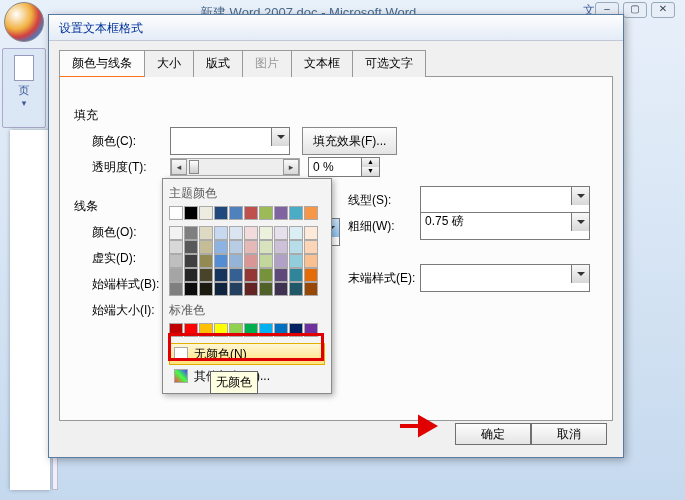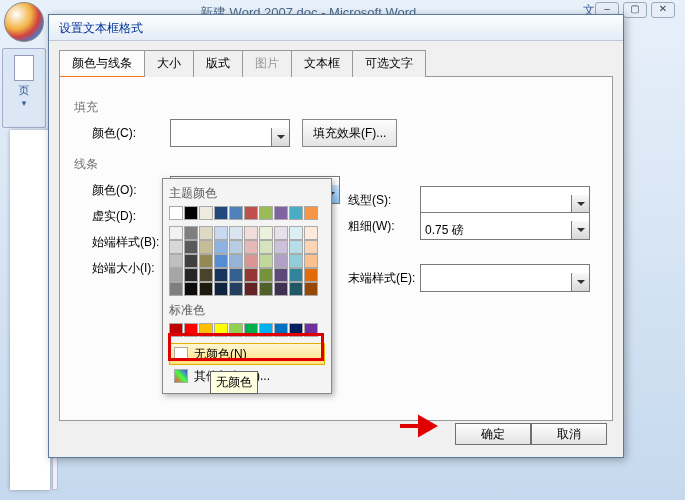--- a/index.html
+++ b/index.html
@@ -24,24 +24,24 @@
 .dialog { position: absolute; top: 14px; left: 48px; width: 576px; height: 444px; background: #f0f0f0; border: 1px solid #5a7aa0; box-shadow: 2px 2px 8px rgba(0,0,0,0.3); }
 .dialog-title { height: 26px; background: linear-gradient(#fdfdfd, #e4ecf7); border-bottom: 1px solid #c0c8d8; padding: 5px 10px; color: #003399; font-size: 12px; }
 
 .tabs { display: flex; margin: 8px 10px 0; border-bottom: 1px solid #999; }
 .tab { padding: 4px 12px; border: 1px solid #999; border-bottom: none; margin-right: -1px; background: #f0f0f0; cursor: pointer; position: relative; top: 1px; }
 .tab.active { background: #fcfcfc; border-bottom: 1px solid #f97316; }
 .tab.disabled { color: #999; }
 
 .panel { background: #fcfcfc; margin: 0 10px; padding: 10px 14px 10px; height: 344px; border: 1px solid #999; border-top: none; position: relative; }
 
-.section-title { margin: 12px 0 6px; color: #737373; }
+.section-title { margin: 20px 0 6px; color: #000000; }
 .row { display: flex; align-items: center; margin: 4px 0 4px 18px; height: 22px; }
 .row label { width: 78px; color: #000; }
-.combo { width: 120px; height: 28px; border: 1px solid #7a7a7a; background: #fff; display: inline-flex; align-items: flex-end; justify-content: flex-end; }
+.combo { width: 120px; height: 28px; border: 1px solid #7a7a7a; background: #fff; display: inline-flex; align-items: flex-start; justify-content: flex-end; }
 .combo.wide { width: 170px; }
 .combo-btn { width: 18px; height: 18px; background: linear-gradient(#f8f8f8,#d8d8d8); border-left: 1px solid #7a7a7a; display: flex; align-items: center; justify-content: center; }
 .combo-btn::after { content: ""; border: 4px solid transparent; border-top-color: #333; margin-top: 3px; }
 .combo.active .combo-btn { background: linear-gradient(#cde6ff,#8ec2f0); }
 .combo-text { flex: 1; padding-left: 4px; text-align: left; }
 
 .btn { height: 28px; padding: 0 10px; background: linear-gradient(#fdfdfd,#e4e4e4); border: 1px solid #888; cursor: pointer; }
 .slider-track { width: 130px; height: 18px; border: 1px solid #aaa; background: #eee; display: flex; align-items: center; position: relative; }
 .slider-l, .slider-r { width: 16px; height: 16px; background: linear-gradient(#f8f8f8,#d8d8d8); border: 1px solid #999; text-align: center; line-height: 14px; font-size: 9px; color: #444; }
 .slider-thumb { position: absolute; left: 18px; top: 1px; width: 10px; height: 14px; background: linear-gradient(#fff,#ccc); border: 1px solid #888; }
@@ -106,20 +106,36 @@
 
     <div class="section-title">填充</div>
     <div class="row">
       <label>颜色(C):</label>
       <div class="combo" style="width:120px">
         <span class="combo-text"></span>
         <div class="combo-btn"></div>
       </div>
       <div style="width:12px"></div>
       <button class="btn">填充效果(F)...</button>
+    </div>
+    <div class="row">
+      <label>透明度(T):</label>
+      <div class="slider-track">
+        <div class="slider-l">◂</div>
+        <div class="slider-thumb"></div>
+        <div class="slider-r" style="margin-left:auto">▸</div>
+      </div>
+      <div style="width:8px"></div>
+      <div class="spin">
+        <input value="0 %" style="">
+        <div class="spbtns">
+            <div>▲</div>
+            <div>▼</div>
+          </div>
+      </div>
     </div>
 
     <div class="section-title">线条</div>
     <div class="row">
       <label>颜色(O):</label>
       <div class="combo wide active">
         <span class="combo-text">无颜色</span>
         <div class="combo-btn"></div>
       </div>
     </div>

